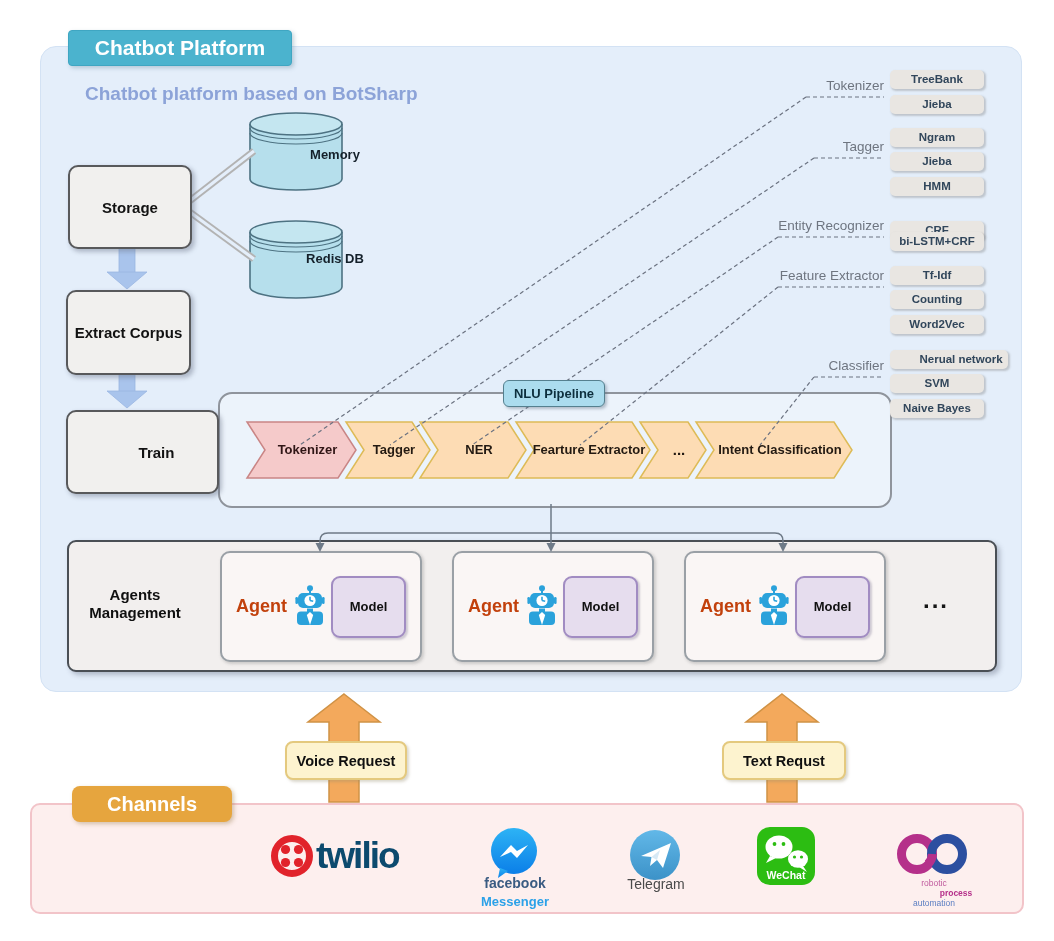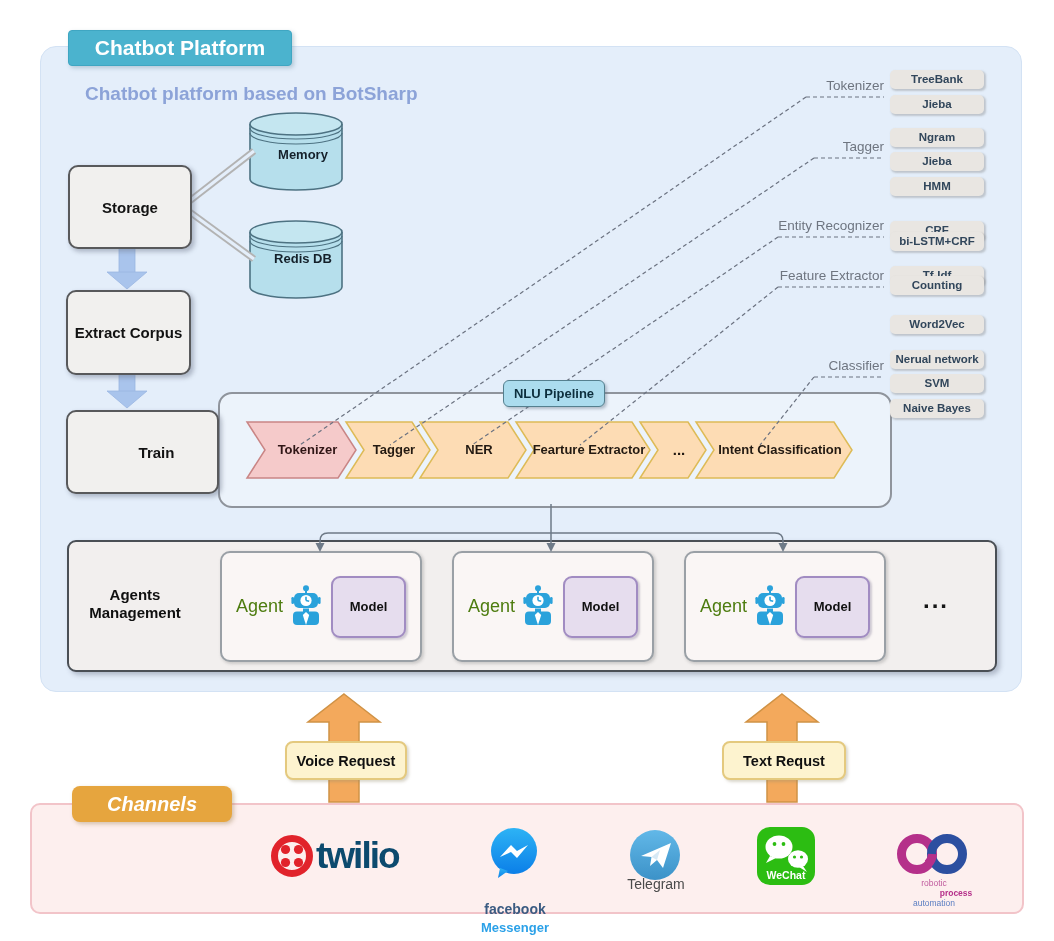--- a/index.html
+++ b/index.html
@@ -11,61 +11,61 @@
   .overlay{position:absolute;left:0;top:0;width:1054px;height:941px;z-index:5;pointer-events:none;}
 
   .teal-badge{position:absolute;left:68px;top:30px;width:222px;height:34px;background:#4bb3ce;border:1px solid #3fa6c2;border-radius:4px;color:#ffffff;font-weight:bold;font-size:21px;text-align:center;line-height:34px;box-shadow:2px 2px 4px rgba(90,130,150,.35);z-index:6;}
   .subtitle{position:absolute;left:85px;top:83px;font-size:19px;font-weight:bold;color:#8ca3d8;z-index:6;}
 
   .node{position:absolute;background:#f1f0ee;border:2px solid #58595b;border-radius:10px;box-shadow:2.5px 2.5px 4px rgba(110,120,140,.45);display:flex;align-items:center;justify-content:center;font-size:15px;font-weight:bold;color:#121212;z-index:6;text-align:center;}
   .node.storage{left:68px;top:165px;width:120px;height:80px;}
   .node.extract{left:66px;top:290px;width:121px;height:81px;}
   .node.train{left:66px;top:410px;width:121px;height:80px;padding-left:28px;}
 
-  .cyl-label{position:absolute;width:106px;text-align:center;font-size:13px;font-weight:bold;color:#14202a;z-index:6;}
+  .cyl-label{position:absolute;width:106px;text-align:center;font-size:13px;font-weight:bold;color:#14202a;z-index:6;padding-left:32px;}
   .cyl-label.mem{left:250px;top:147px;}
   .cyl-label.redis{left:250px;top:251px;}
 
   .pipeline-box{position:absolute;left:218px;top:392px;width:670px;height:112px;background:#ecf3fb;border:2px solid #8f949c;border-radius:14px;z-index:2;}
   .nlu-badge{position:absolute;left:503px;top:380px;width:100px;height:25px;background:#abdcee;border:1.5px solid #55808f;border-radius:6px;color:#0d2f3d;font-size:13px;font-weight:bold;text-align:center;line-height:25px;box-shadow:2px 2px 3px rgba(90,110,130,.4);z-index:6;}
 
   .chev-label{position:absolute;top:422px;height:56px;line-height:56px;text-align:center;font-size:13px;font-weight:bold;color:#231a12;z-index:6;padding-left:12px;box-sizing:border-box;}
   .chev-label.c0{left:247px;width:109px;color:#301616;}
   .chev-label.c1{left:346px;width:84px;}
   .chev-label.c2{left:420px;width:106px;}
   .chev-label.c3{left:516px;width:134px;}
   .chev-label.c4{left:640px;width:66px;font-size:15px;}
   .chev-label.c5{left:696px;width:156px;}
 
   .anno-label{position:absolute;left:734px;width:150px;text-align:right;font-size:13.5px;color:#6e7580;z-index:6;}
   .al0{top:78px;} .al1{top:139px;} .al2{top:218px;} .al3{top:268px;} .al4{top:358px;}
 
   .pill{position:absolute;left:890px;width:94px;height:19px;background:#e9e6e2;border-radius:5px;color:#31465b;font-size:11.5px;font-weight:bold;text-align:center;line-height:19px;box-shadow:1.5px 1.5px 2px rgba(120,120,120,.35);z-index:6;}
   .p0{top:70px;} .p1{top:95px;} .p2{top:128px;} .p3{top:152px;} .p4{top:177px;}
-  .p5{top:208px;margin-top:13px;} .p6{top:232px;} .p7{top:266px;} .p8{top:276px;text-align:center;} .p9{top:315px;}
-  .p10{top:350px;} .p11{top:374px;} .p12{top:399px;}
+  .p5{top:208px;margin-top:13px;} .p6{top:232px;} .p7{top:266px;} .p8{top:290px;text-align:center;} .p9{top:315px;}
+  .p10{top:350px;padding-left:24px;} .p11{top:374px;} .p12{top:399px;}
 
   .agents-outer{position:absolute;left:67px;top:540px;width:926px;height:128px;background:#f2efee;border:2px solid #4a4f55;border-radius:9px;box-shadow:3px 3px 5px rgba(110,120,140,.45);z-index:2;}
   .agents-title{position:absolute;left:75px;top:586px;width:120px;text-align:center;font-size:15px;font-weight:bold;color:#101010;line-height:18px;z-index:6;}
   .agent-card{position:absolute;top:551px;width:198px;height:107px;background:#faf6f5;border:2px solid #9aa0a6;border-radius:10px;display:flex;align-items:center;z-index:3;box-shadow:1.5px 1.5px 3px rgba(120,120,120,.3);}
   .agent-card.a0{left:220px;} .agent-card.a1{left:452px;} .agent-card.a2{left:684px;}
-  .agent-name{font-size:18px;font-weight:normal;color:#4d7c0f;margin-left:14px;}
+  .agent-name{font-size:18px;font-weight:bold;color:#c2410c;margin-left:14px;}
   .agent-robot{margin-left:8px;}
   .model-box{width:71px;height:58px;background:#e6ddee;border:2px solid #a18cc2;border-radius:9px;margin-left:auto;margin-right:14px;display:flex;align-items:center;justify-content:center;font-size:13px;font-weight:bold;color:#101010;box-shadow:1.5px 1.5px 2px rgba(130,120,150,.35);}
   .more-dots{position:absolute;left:913px;top:586px;width:46px;text-align:center;font-size:24px;font-weight:bold;color:#151515;letter-spacing:2px;z-index:6;}
 
   .req-label{position:absolute;height:35px;background:#fdf3cf;border:2px solid #e4c97e;border-radius:8px;font-size:14.5px;font-weight:bold;color:#101010;display:flex;align-items:center;justify-content:center;box-shadow:2px 2px 3px rgba(150,140,110,.35);z-index:6;}
   .req-label.voice{left:285px;top:741px;width:118px;}
   .req-label.text{left:722px;top:741px;width:120px;text-align:center;}
 
   .channels-band{position:absolute;left:30px;top:803px;width:990px;height:107px;background:#fdefee;border:2px solid #f2c4c9;border-radius:10px;z-index:1;}
-  .channels-badge{position:absolute;left:72px;top:786px;width:160px;height:36px;background:#e6a53e;border-radius:8px;color:#ffffff;font-weight:bold;font-size:20px;text-align:center;line-height:36px;box-shadow:2px 2px 4px rgba(150,120,70,.4);z-index:6;font-style:italic;}
+  .channels-badge{position:absolute;left:72px;top:786px;width:160px;height:36px;background:#e6a53e;border-radius:8px;color:#ffffff;font-weight:bold;font-size:20px;text-align:center;line-height:36px;box-shadow:2px 2px 4px rgba(150,120,70,.4);z-index:6;}
 
   .twilio-word{position:absolute;left:316px;top:835px;font-size:37px;font-weight:bold;color:#0c4a6e;letter-spacing:-2px;z-index:6;}
-  .messenger-text{position:absolute;left:450px;top:874px;width:130px;text-align:center;z-index:6;margin-top:26px;}
+  .messenger-text{position:absolute;left:450px;top:874px;width:130px;text-align:center;z-index:6;}
   .messenger-text .fb{font-size:14px;font-weight:bold;color:#3a5b82;}
   .messenger-text .ms{font-size:13px;font-weight:bold;color:#2ba1e8;}
   .telegram-text{position:absolute;left:620px;top:876px;width:72px;text-align:center;font-size:14px;color:#4a4a4a;z-index:6;}
   .wechat-text{position:absolute;left:757px;top:869px;width:58px;text-align:center;font-size:10.5px;font-weight:bold;color:#ffffff;z-index:6;}
   .rpa-text{position:absolute;left:883px;top:878px;width:102px;text-align:center;font-size:8.5px;z-index:6;}
   .rpa-text .w0{color:#c05c9e;} .rpa-text .w1{color:#b5308a;font-weight:bold;padding-left:44px;} .rpa-text .w2{color:#5a7ec2;}
 </style>
 </head>
 <body>
 

